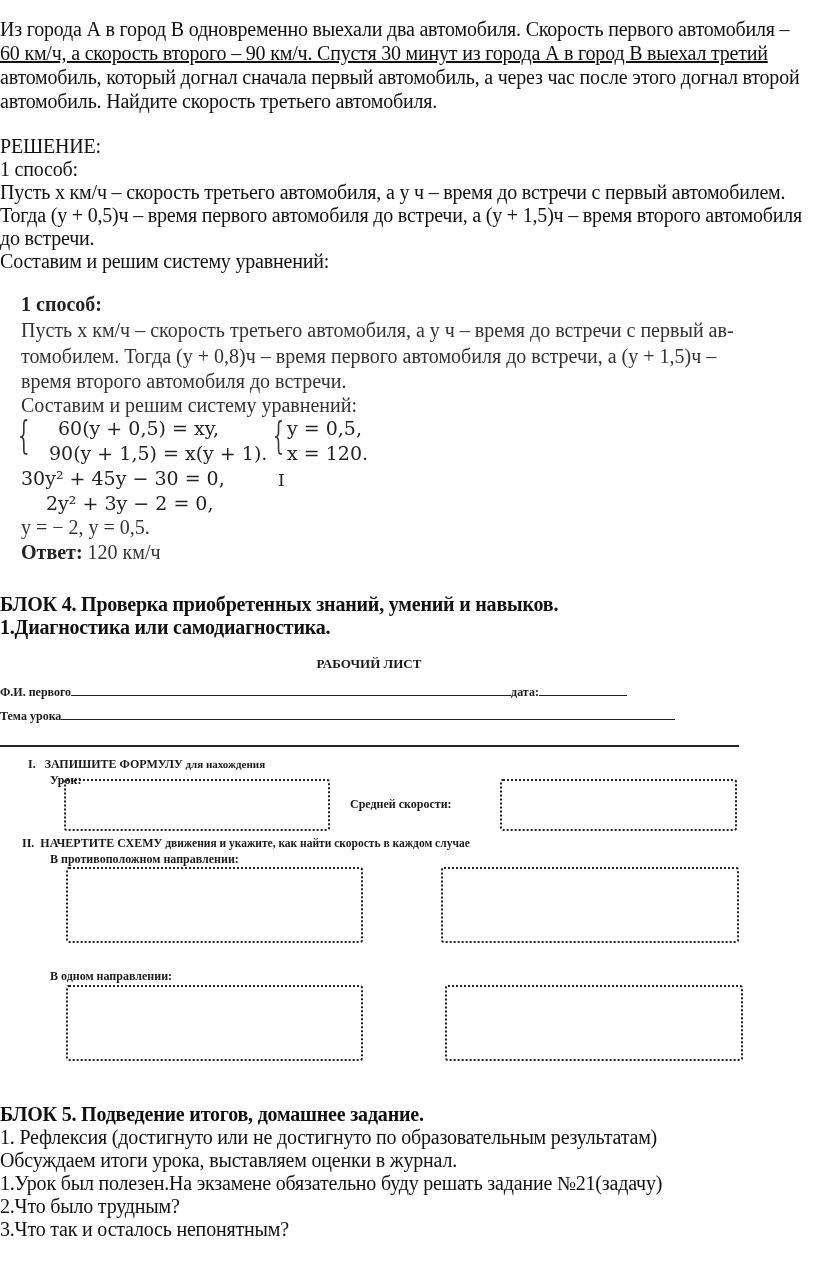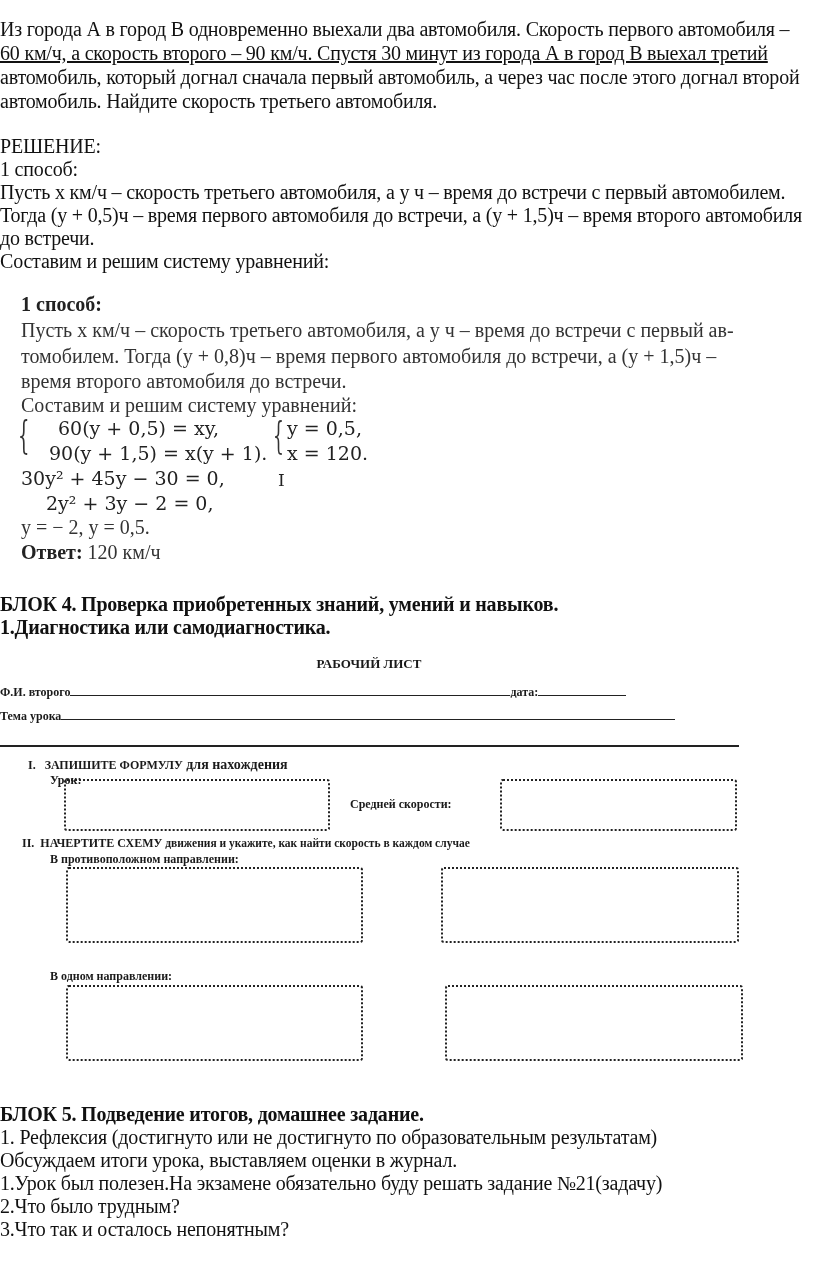--- a/index.html
+++ b/index.html
@@ -64,31 +64,31 @@
   </div>
 </div>
 
 <div class="abs p1 bold" style="left:0;top:593px;">БЛОК 4. Проверка приобретенных знаний, умений и навыков.</div>
 <div class="abs p1 bold" style="left:0;top:616px;">1.Диагностика или самодиагностика.</div>
 
 <div>
   <div class="abs ws" style="left:0;width:738px;text-align:center;top:656px;font-size:13px;">РАБОЧИЙ ЛИСТ</div>
 
   <div class="abs ws ws-small" style="left:0;top:683px;">
-    <span>Ф.И. второго</span><span class="uline" style="width:440px;"></span><span>дата:</span><span class="uline" style="width:88px;"></span>
+    <span>Ф.И. первого</span><span class="uline" style="width:440px;"></span><span>дата:</span><span class="uline" style="width:88px;"></span>
   </div>
 
   <div class="abs ws ws-small" style="left:0;top:707px;">
     <span>Тема урока</span><span class="uline" style="width:614px;"></span>
   </div>
 
   <div class="hr" style="left:0;top:745px;width:739px;"></div>
 
   <div class="abs ws ws-small" style="left:28px;top:757px;">
-    <span>I.</span>&nbsp;&nbsp;&nbsp;<span>ЗАПИШИТЕ ФОРМУЛУ</span><span style="font-size:14px;"> для нахождения</span>
+    <span>I.</span>&nbsp;&nbsp;&nbsp;<span>ЗАПИШИТЕ ФОРМУЛУ</span><span style="font-size:11px;"> для нахождения</span>
   </div>
   <div class="abs ws ws-small" style="left:50px;top:773px;">Урок:</div>
   <div class="dbox" style="left:64px;top:779px;width:262px;height:48px;"></div>
   <div class="abs ws ws-small" style="left:350px;top:773px;margin-top:24px;">Средней скорости:</div>
   <div class="dbox" style="left:500px;top:779px;width:233px;height:48px;"></div>
 
   <div class="abs ws ws-small" style="left:22px;top:836px;">
     <span>II.</span>&nbsp;&nbsp;<span>НАЧЕРТИТЕ СХЕМУ</span><span style="font-size:11.5px;"> движения и укажите, как найти скорость в каждом случае</span>
   </div>
   <div class="abs ws ws-small" style="left:50px;top:852px;">В противоположном направлении:</div>

